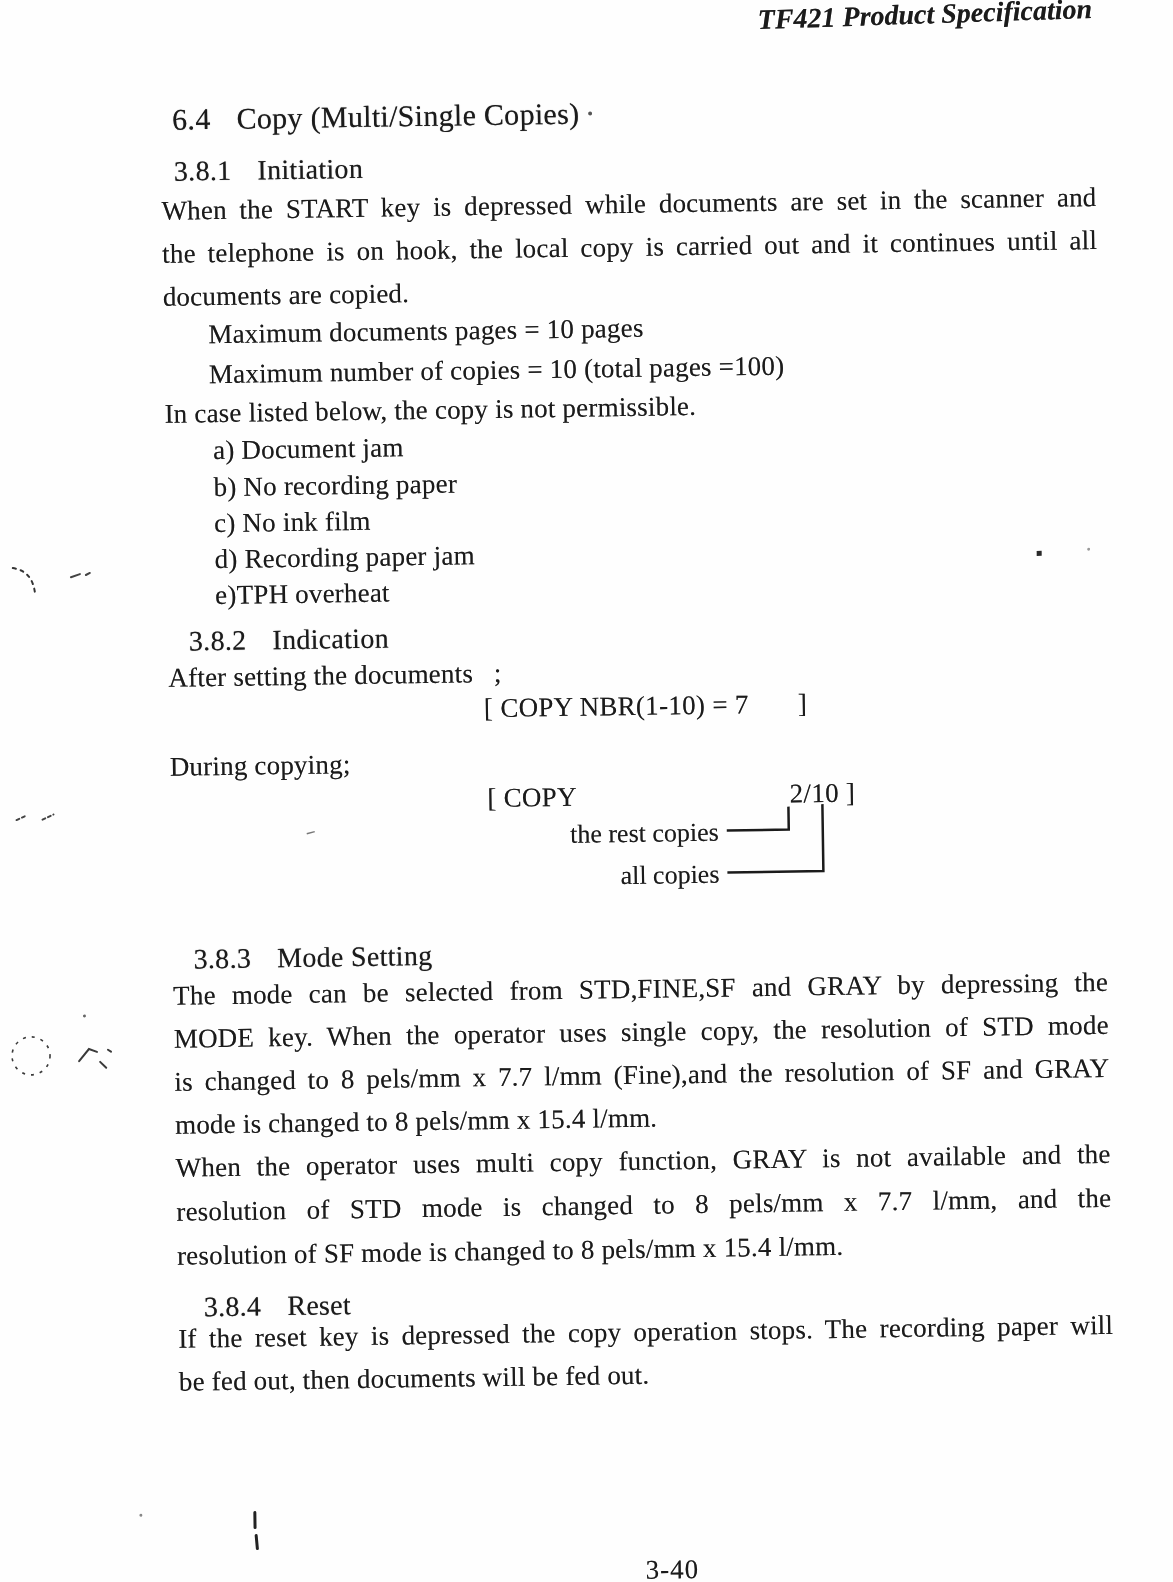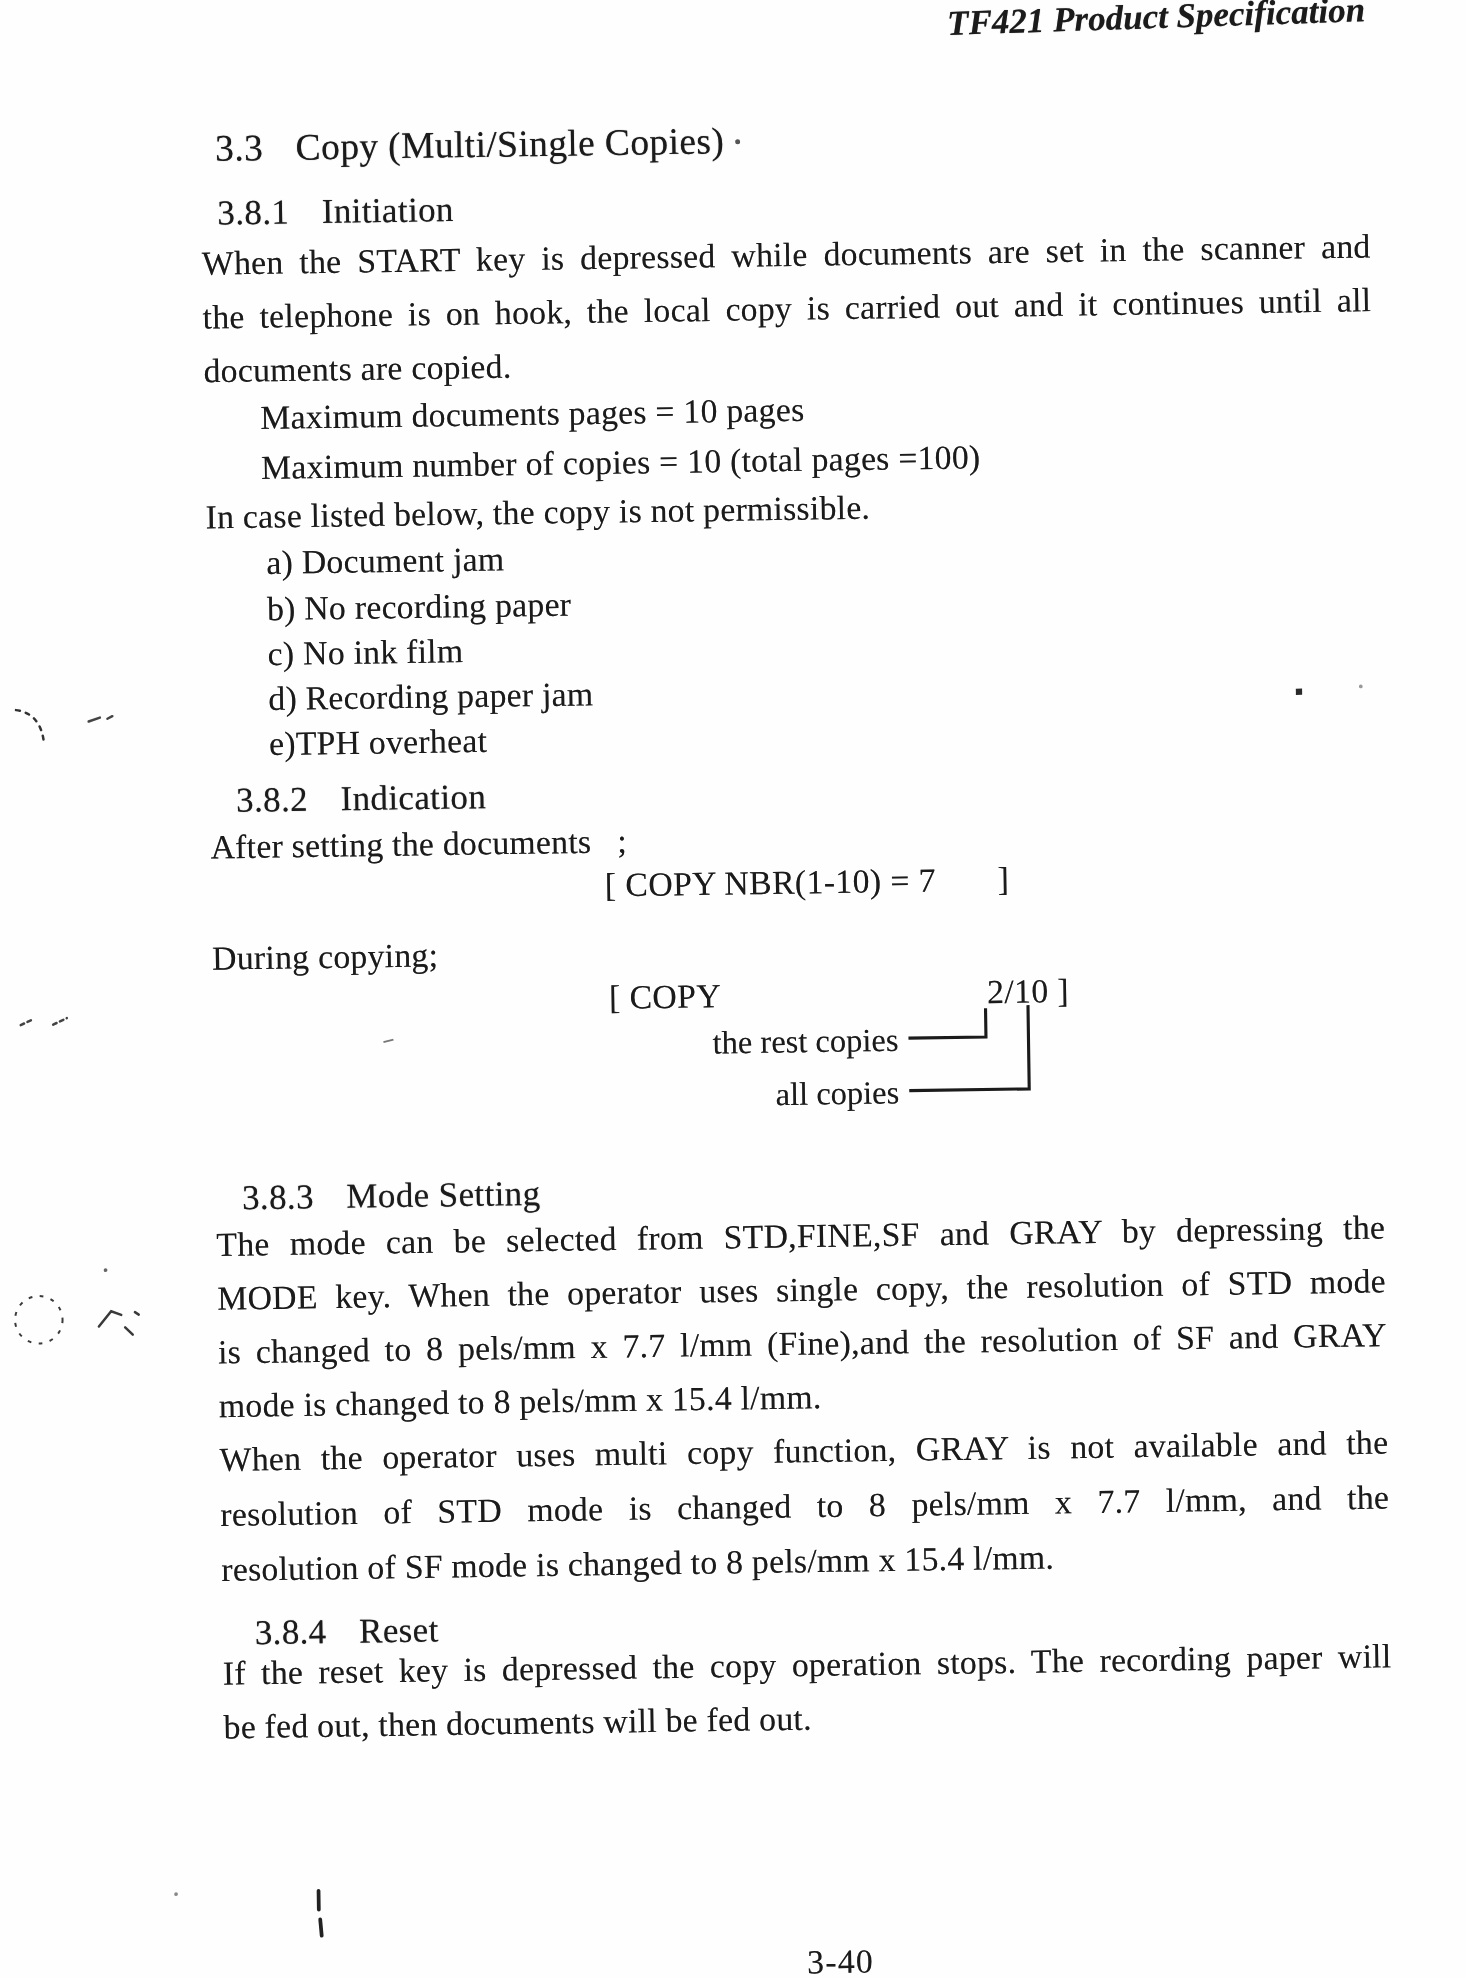--- a/index.html
+++ b/index.html
@@ -38,21 +38,21 @@
   svg.overlay{position:absolute;left:0;top:0;pointer-events:none;}
 </style>
 </head>
 <body>
 
 <div class="scan">
 
   <div class="t hdr" style="right:70px;top:4px;">TF421 Product Specification</div>
 
   <div class="t h1" style="left:182px;top:97px;">
-    <span class="num">3.3</span><span>Copy (Multi/Single Copies)</span>
+    <span class="num">6.4</span><span>Copy (Multi/Single Copies)</span>
   </div>
 
   <div class="t h2" style="left:183px;top:150px;">
     <span class="num">3.8.1</span><span>Initiation</span>
   </div>
 
   <div class="t body-line just" style="left:170px;top:190px;">When the START key is depressed while documents are set in the scanner and</div>
   <div class="t body-line just" style="left:170px;top:233px;">the telephone is on hook, the local copy is carried out and it continues until all</div>
   <div class="t body-line" style="left:170px;top:276px;">documents are copied.</div>
 

